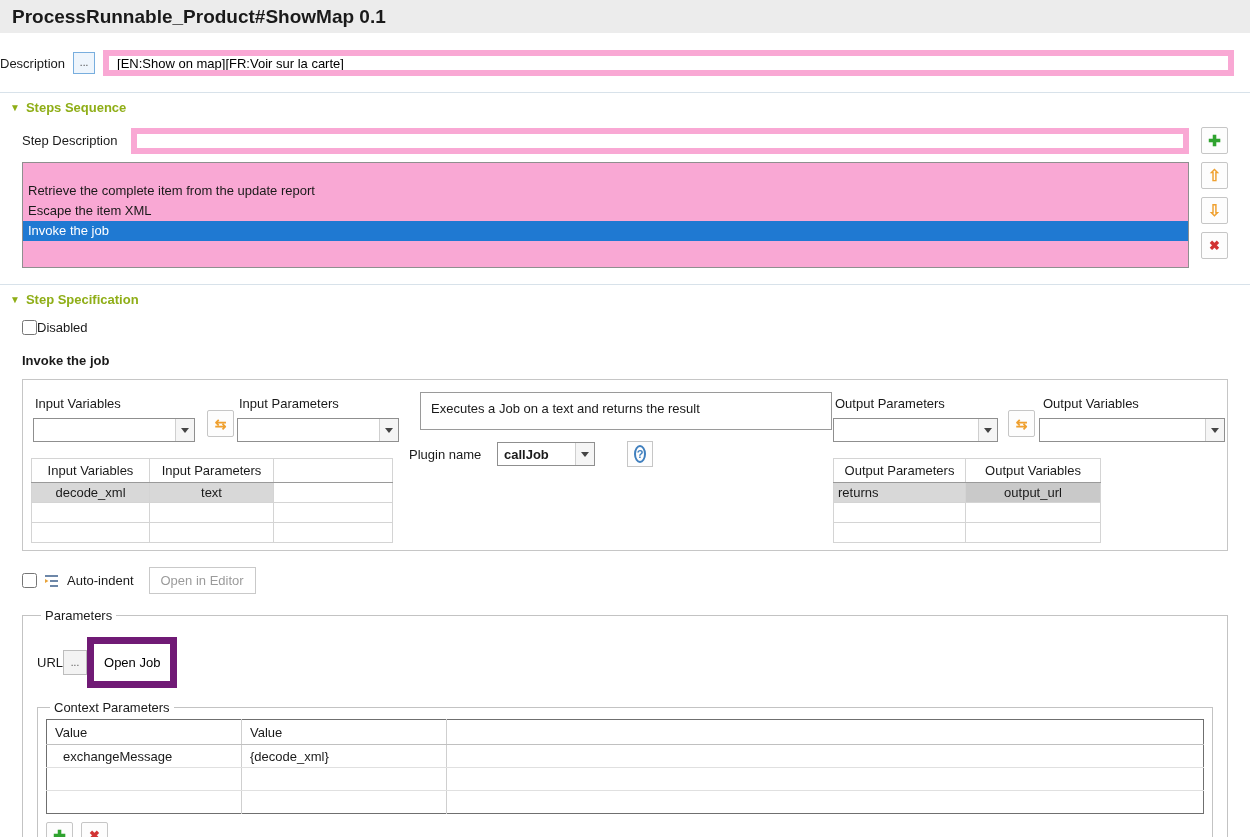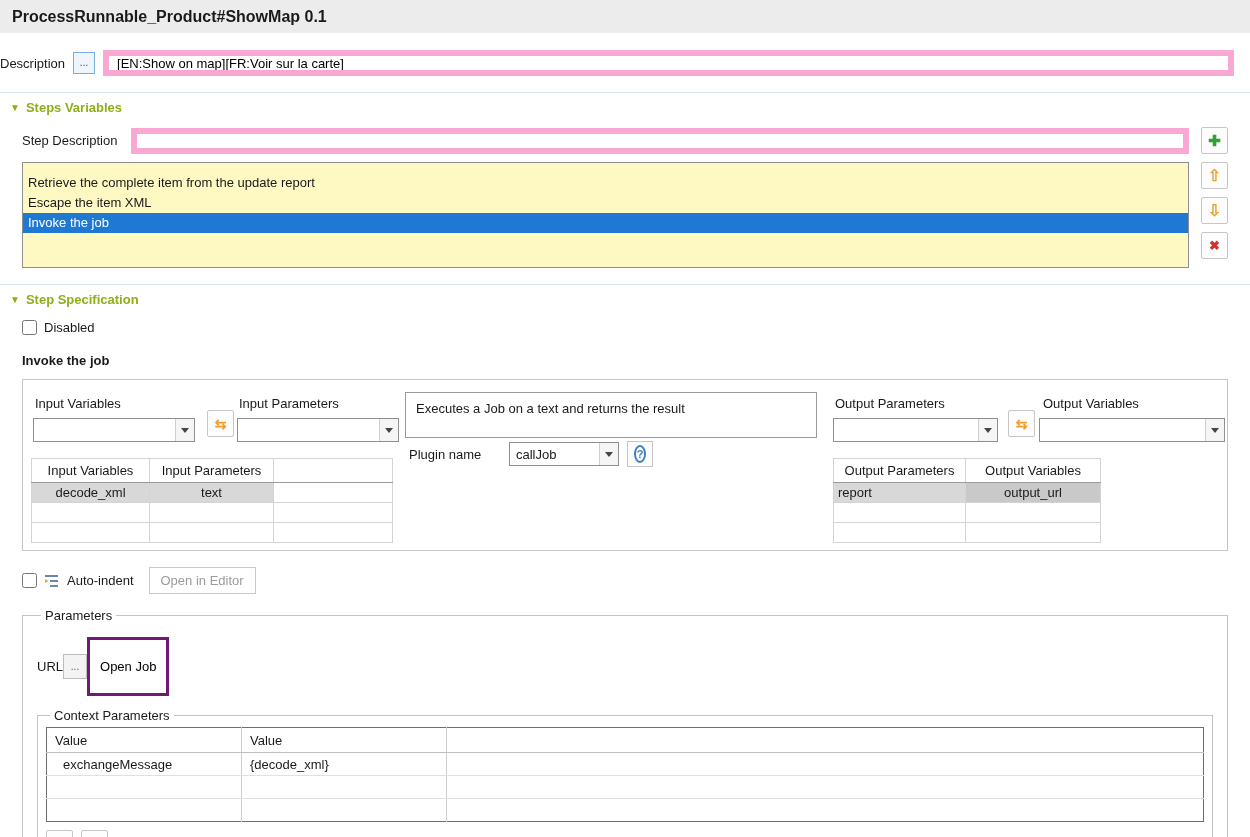--- a/index.html
+++ b/index.html
@@ -4,21 +4,21 @@
 <style>
   * { box-sizing: border-box; }
   html,body { margin:0; padding:0; }
   body {
     width:1250px; height:837px; overflow:hidden; background:#fff;
     font-family:"Liberation Sans", sans-serif; font-size:13px; color:#1a1a1a;
     position:relative;
   }
   
   .titlebar { height:33px; background:var(--titlebar_bg); display:flex; align-items:center;
-    padding:0 12px; font-weight:bold; font-size:16px; }
+    padding:0 12px; font-weight:bold; font-size:19px; }
   
   .desc-row { display:flex; align-items:center; margin:17px 16px 0 0; }
   .desc-row .lbl { margin-right:8px; white-space:nowrap; }
   .mini-btn { width:22px; height:22px; border:1px solid #78aede; background:#eef5fc;
     display:flex; align-items:center; justify-content:center; font-size:10px; color:#444;
     margin-right:8px; line-height:1; }
   .text-input { flex:1; height:26px; border:6px solid #f9a8d4; padding:0 8px;
     font:inherit; background:#fff; }
   
   .section-bar { border-top:1px solid #d8e2ea; margin-top:16px; padding:7px 0 0 10px;
@@ -30,26 +30,26 @@
   .sd-row .lbl { white-space:nowrap; margin-right:2px; }
   .icon-btn { width:27px; height:27px; border:1px solid #c6c6c6; background:#fdfdfd;
     border-radius:2px; display:flex; align-items:center; justify-content:center;
     padding:0; cursor:default; }
   .icon-btn span { line-height:1; }
   .ic-green { color:var(--icon_green); font-size:15px; font-weight:bold; }
   .ic-orange { color:var(--icon_orange); font-size:16px; font-weight:bold; }
   .ic-red { color:var(--icon_red); font-size:13px; font-weight:bold; }
   
   .list-row { display:flex; margin:8px 22px 0 22px; gap:12px; }
-  .listbox { flex:1; border:1px solid #8f8f8f; height:106px; background:#fef9c3; overflow:hidden; padding-top:10px; }
+  .listbox { flex:1; border:1px solid #8f8f8f; height:106px; background:#f9a8d4; overflow:hidden; padding-top:18px; }
   .list-item { height:20px; line-height:20px; padding-left:5px; white-space:nowrap; }
   .list-item.selected { background:var(--selection_blue); color:#fff; }
   .btn-col { display:flex; flex-direction:column; gap:8px; width:27px; }
   
-  .disabled-row { display:flex; align-items:center; gap:7px; margin:13px 0 0 22px; }
+  .disabled-row { display:flex; align-items:center; margin:13px 0 0 22px; }
   input[type=checkbox] { width:15px; height:15px; margin:0; }
   .step-title { margin:18px 0 0 22px; font-weight:bold; }
   
   .spec-panel { position:relative; margin:11px 22px 0 22px; border:1px solid #c6c6c6; height:172px; }
   .abs { position:absolute; }
   .combo { border:1px solid #8f8f8f; height:24px; background:#fff; display:flex; align-items:center; }
   .combo .val { flex:1; padding-left:6px; overflow:hidden; white-space:nowrap; }
   .combo .arrow { width:19px; align-self:stretch; border-left:1px solid #cfcfcf;
     background:#f5f5f5; display:flex; align-items:center; justify-content:center; }
   .combo .arrow::after { content:""; width:0; height:0;
@@ -72,21 +72,21 @@
   .auto-row { display:flex; align-items:center; gap:7px; margin:16px 0 0 22px; }
   .oie-btn { margin-left:8px; border:1px solid #c9c9c9; color:#9b9b9b; background:#fff;
     padding:5px 11px; font:inherit; }
   
   fieldset { border:1px solid #c3c3c3; margin:14px 22px 0 22px; padding:6px 14px 12px 14px; }
   fieldset legend { padding:0 4px; margin-left:4px; }
   fieldset.inner { margin:12px 0 0 0; padding:4px 8px 10px 8px; }
   .url-row { display:flex; align-items:center; margin-top:8px; }
   .dots-btn { width:24px; height:25px; border:1px solid #bdbdbd; background:#f3f3f3;
     display:flex; align-items:center; justify-content:center; color:#555; font-size:10px; }
-  .openjob-btn { border:3px solid #701a75; background:#fff; padding:19px 10px; font:inherit; white-space:nowrap; }
+  .openjob-btn { border:7px solid #701a75; background:#fff; padding:11px 10px; font:inherit; white-space:nowrap; }
   .ctx-table { width:100%; border:1px solid #6f6f6f; border-collapse:collapse; table-layout:fixed; background:#fff; }
   .ctx-table td { border-right:1px solid #cfcfcf; border-bottom:1px solid #e0e0e0;
     height:23px; padding:0 8px; text-align:left; overflow:hidden; white-space:nowrap; }
   .ctx-table td:last-child { border-right:none; }
   .ctx-table tr.hdr td { height:25px; border-bottom:1px solid #c0c0c0; }
   .ctx-table tr:last-child td { border-bottom:none; }
   .ctx-table td.indent { padding-left:16px; }
   .ctx-buttons { display:flex; gap:8px; margin-top:8px; }
 </style>
 </head>
@@ -99,21 +99,21 @@
 <div class="desc-row">
   <span class="lbl">Description</span>
   <button class="mini-btn">
     <span>...</span>
   </button>
   <input class="text-input" value="[EN:Show on map][FR:Voir sur la carte]" style="">
 </div>
 
 <div class="section-bar">
   <span class="twistie">▼</span>
-  <span class="section-title">Steps Variables</span>
+  <span class="section-title">Steps Sequence</span>
 </div>
 
 <div class="sd-row">
   <span class="lbl">Step Description</span>
   <input class="text-input" value="" style="">
   <button class="icon-btn">
     <span class="ic-green">✚</span>
   </button>
 </div>
 
@@ -159,24 +159,24 @@
   <button class="icon-btn abs" style="left:184px; top:30px;">
     <span class="ic-orange" style="font-size:14px;">⇆</span>
   </button>
 
   <span class="abs" style="left:216px; top:16px;">Input Parameters</span>
   <div class="combo abs" style="left:214px; top:38px; width:162px;">
     <span class="val"></span>
     <span class="arrow"></span>
   </div>
 
-  <div class="desc-box abs" style="left:382px; top:12px; width:412px; height:46px;">Executes a Job on a text and returns the result</div>
+  <div class="desc-box abs" style="left:397px; top:12px; width:412px; height:38px;">Executes a Job on a text and returns the result</div>
 
   <span class="abs" style="left:386px; top:67px;">Plugin name</span>
-  <div class="combo abs" style="left:486px; top:62px; width:110px;">
+  <div class="combo abs" style="left:474px; top:62px; width:98px;font-weight:bold;">
     <span class="val">callJob</span>
     <span class="arrow"></span>
   </div>
   <button class="help-btn abs" style="left:604px; top:61px;">
     <span class="help-circle">?</span>
   </button>
 
   <span class="abs" style="left:812px; top:16px;">Output Parameters</span>
   <div class="combo abs" style="left:810px; top:38px; width:165px;">
     <span class="val"></span>
@@ -218,21 +218,21 @@
   </tbody>
     </table>
 
   <table class="io-table" style="left:810px; top:78px; width:268px;">
     <tbody>
         <tr class="hdr">
       <td style="width:132px;">Output Parameters</td>
       <td>Output Variables</td>
     </tr>
     <tr>
-      <td class="cell-gray" style="text-align:left;">report</td>
+      <td class="cell-gray" style="text-align:left;">returns</td>
       <td class="cell-gray2">output_url</td>
     </tr>
     <tr>
           <td></td>
           <td></td>
         </tr>
     <tr>
           <td></td>
           <td></td>
         </tr>

